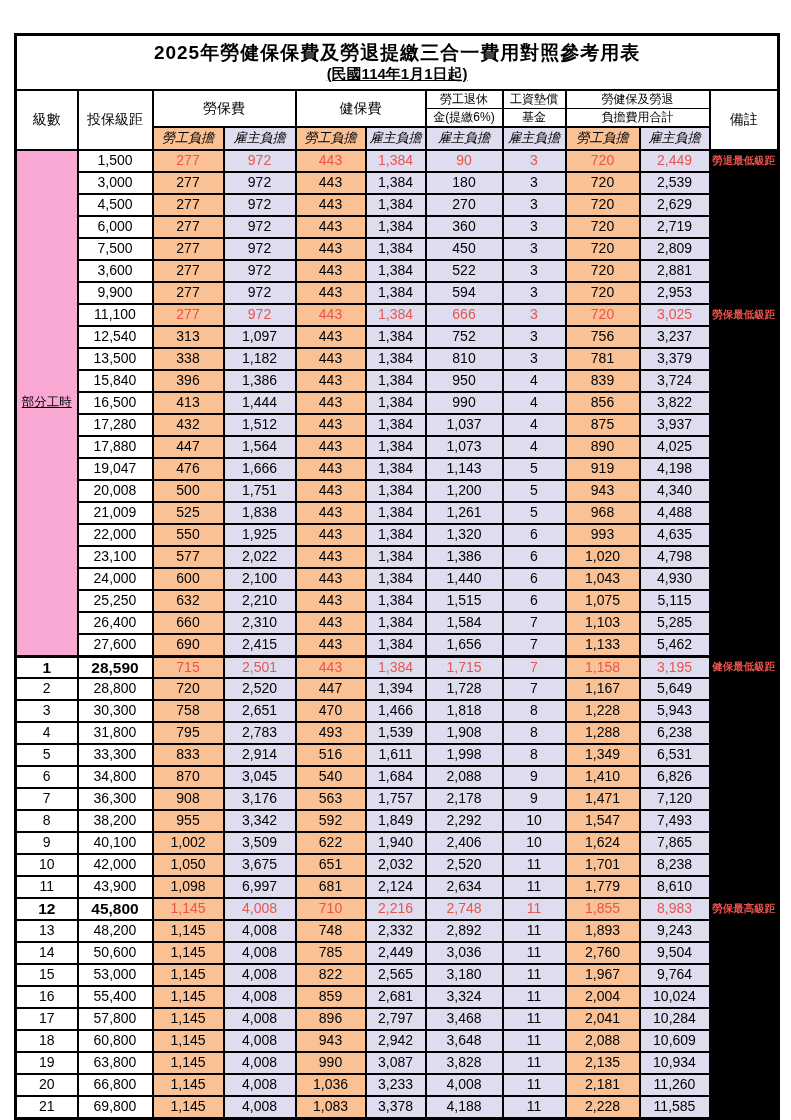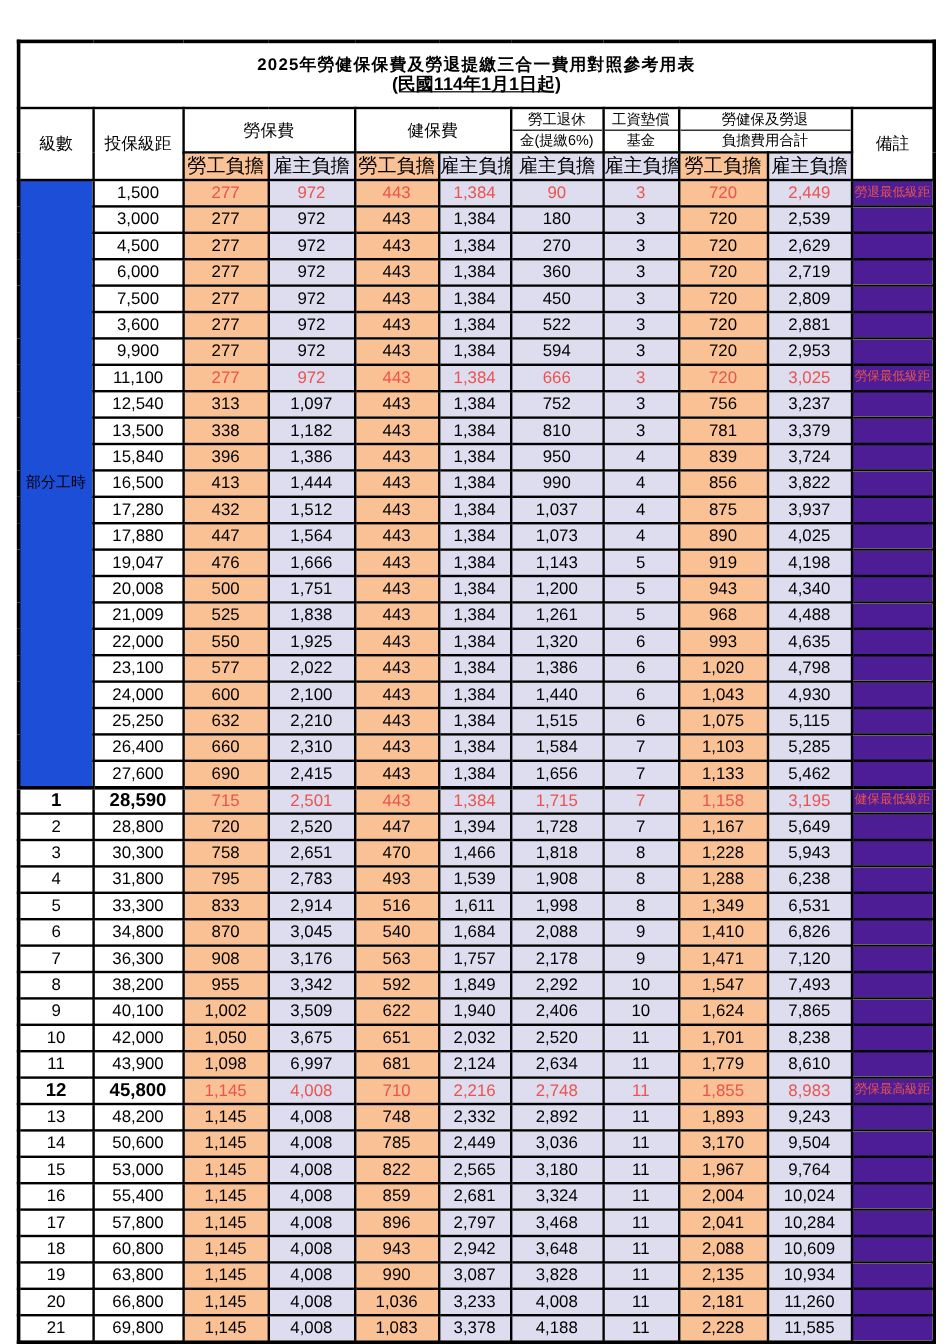--- a/index.html
+++ b/index.html
@@ -2,38 +2,38 @@
 <html><head>
 <meta charset="utf-8">
 <style>
   html,body{margin:0;padding:0;background:#ffffff;}
   body{width:791px;height:1120px;position:relative;font-family:"Liberation Sans", sans-serif;color:#000;}
   .sheet{position:absolute;left:14px;top:33px;}
   table{border-collapse:collapse;table-layout:fixed;width:763px;border:3px solid #000;}
   td{border:2px solid #000;padding:0;text-align:center;vertical-align:middle;overflow:hidden;white-space:nowrap;font-size:14px;line-height:1.1;}
   
   .title-cell{height:53px;background:#fff;}
-  .title-main{font-size:14px;font-weight:bold;letter-spacing:1px;}
+  .title-main{font-size:19px;font-weight:bold;letter-spacing:1px;}
   .title-sub{font-size:15px;font-weight:bold;margin-top:2px;text-decoration:underline;}
   
   .hgroup td{height:35px;font-size:14px;background:#fff;}
-  .hsub td{height:21px;font-size:16px;}
+  .hsub td{height:21px;font-size:13px;font-style:italic;}
   .two-line div{height:17px;line-height:17px;font-size:12px;}
   .two-line .l1{border-bottom:1.5px solid #000;}
   .emp{background:#FAC195;}
   .er{background:#DEDCEF;}
   
   tbody tr{height:22px;}
   td.lvl,td.brk{background:#fff;}
   td.brk{font-size:14px;}
-  td.note{background:#4c1d95;font-size:10.5px;font-weight:normal;color:#FB5A55;letter-spacing:0;}
+  td.note{background:#000000;font-size:10.5px;font-weight:bold;color:#FB5A55;letter-spacing:0;}
   tr.hl td.val,tr.hl td.note{color:#E9544E;}
   tr.bold-row td.lvl,tr.bold-row td.brk{font-weight:bold;font-size:15.5px;}
   tr.thick-top td{border-top:3px solid #000;}
-  td.part-time{font-size:12.5px;background:#1d4ed8;}
+  td.part-time{font-size:12.5px;background:#f9a8d4;text-decoration:underline;}
 </style>
 </head>
 <body>
 
 <div class="sheet">
   <table>
     <colgroup>
       <col style="width:62px">
         <col style="width:75px">
       <col style="width:71px">
@@ -532,21 +532,21 @@
         </tr>
         <tr>
           <td class="lvl">14</td>
           <td class="brk">50,600</td>
           <td class="val emp">1,145</td>
           <td class="val er">4,008</td>
           <td class="val emp">785</td>
           <td class="val er">2,449</td>
           <td class="val er">3,036</td>
           <td class="val er">11</td>
-          <td class="val emp">3,170</td>
+          <td class="val emp">2,760</td>
           <td class="val er">9,504</td>
           <td class="note"></td>
         </tr>
         <tr>
           <td class="lvl">15</td>
           <td class="brk">53,000</td>
           <td class="val emp">1,145</td>
           <td class="val er">4,008</td>
           <td class="val emp">822</td>
           <td class="val er">2,565</td>

